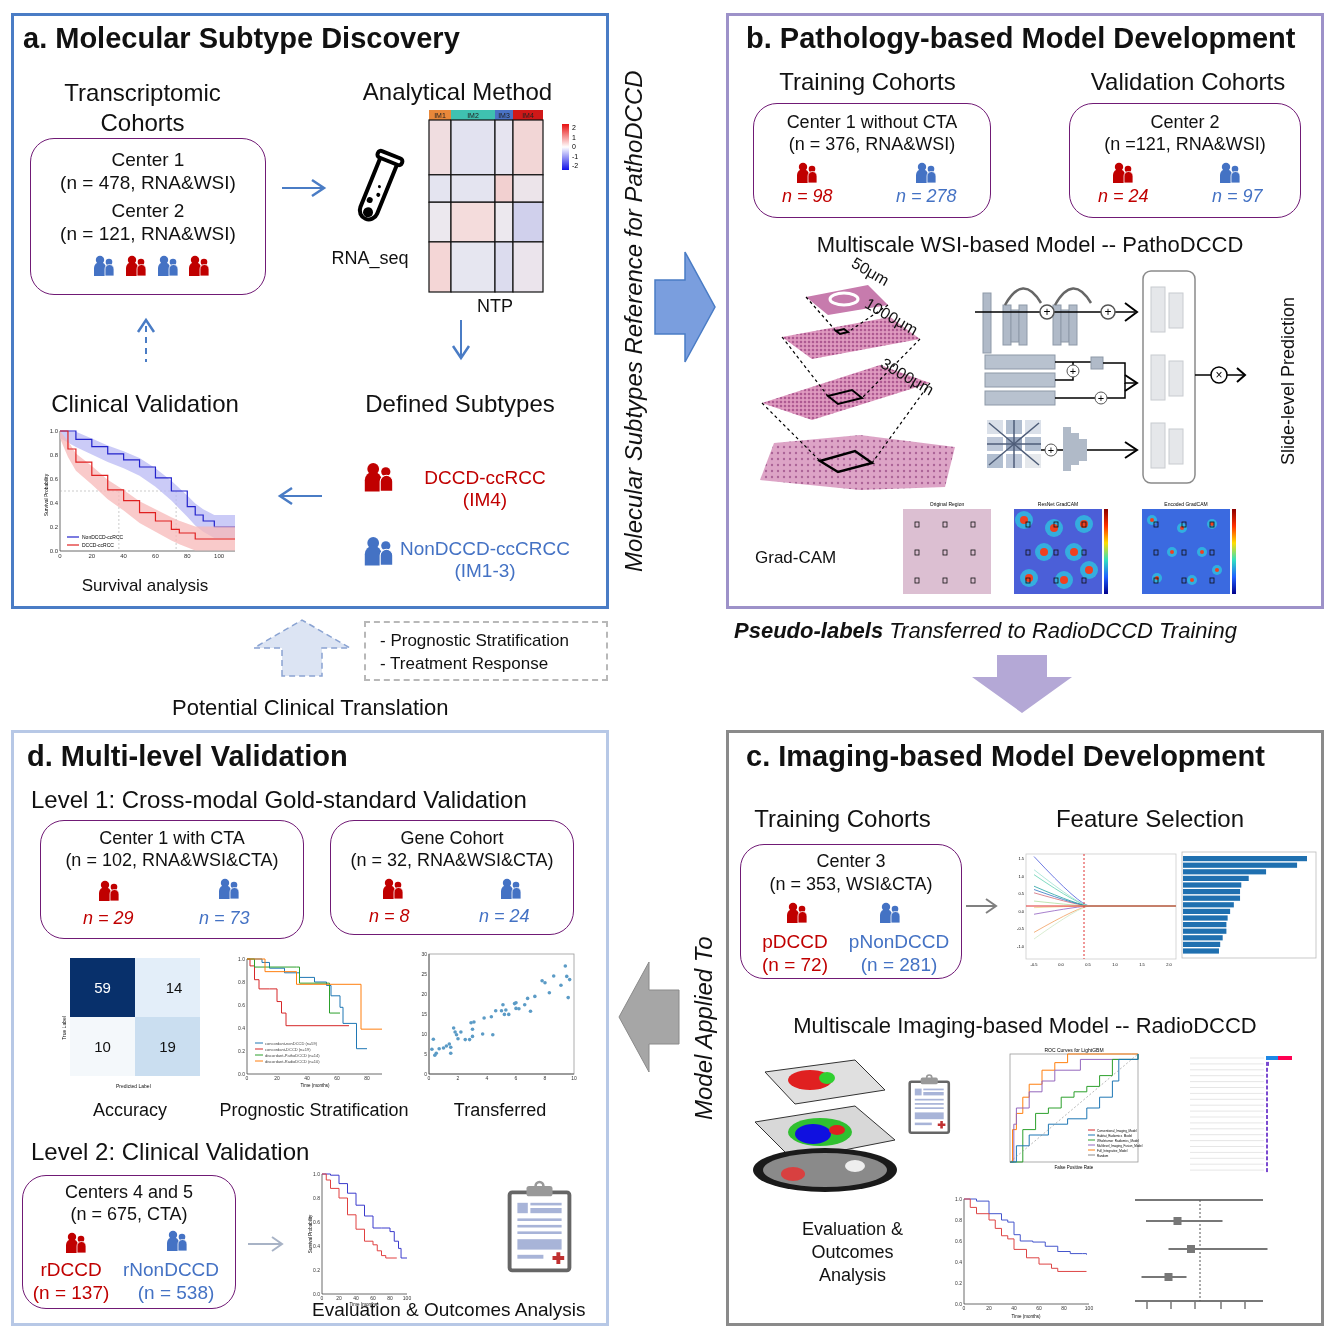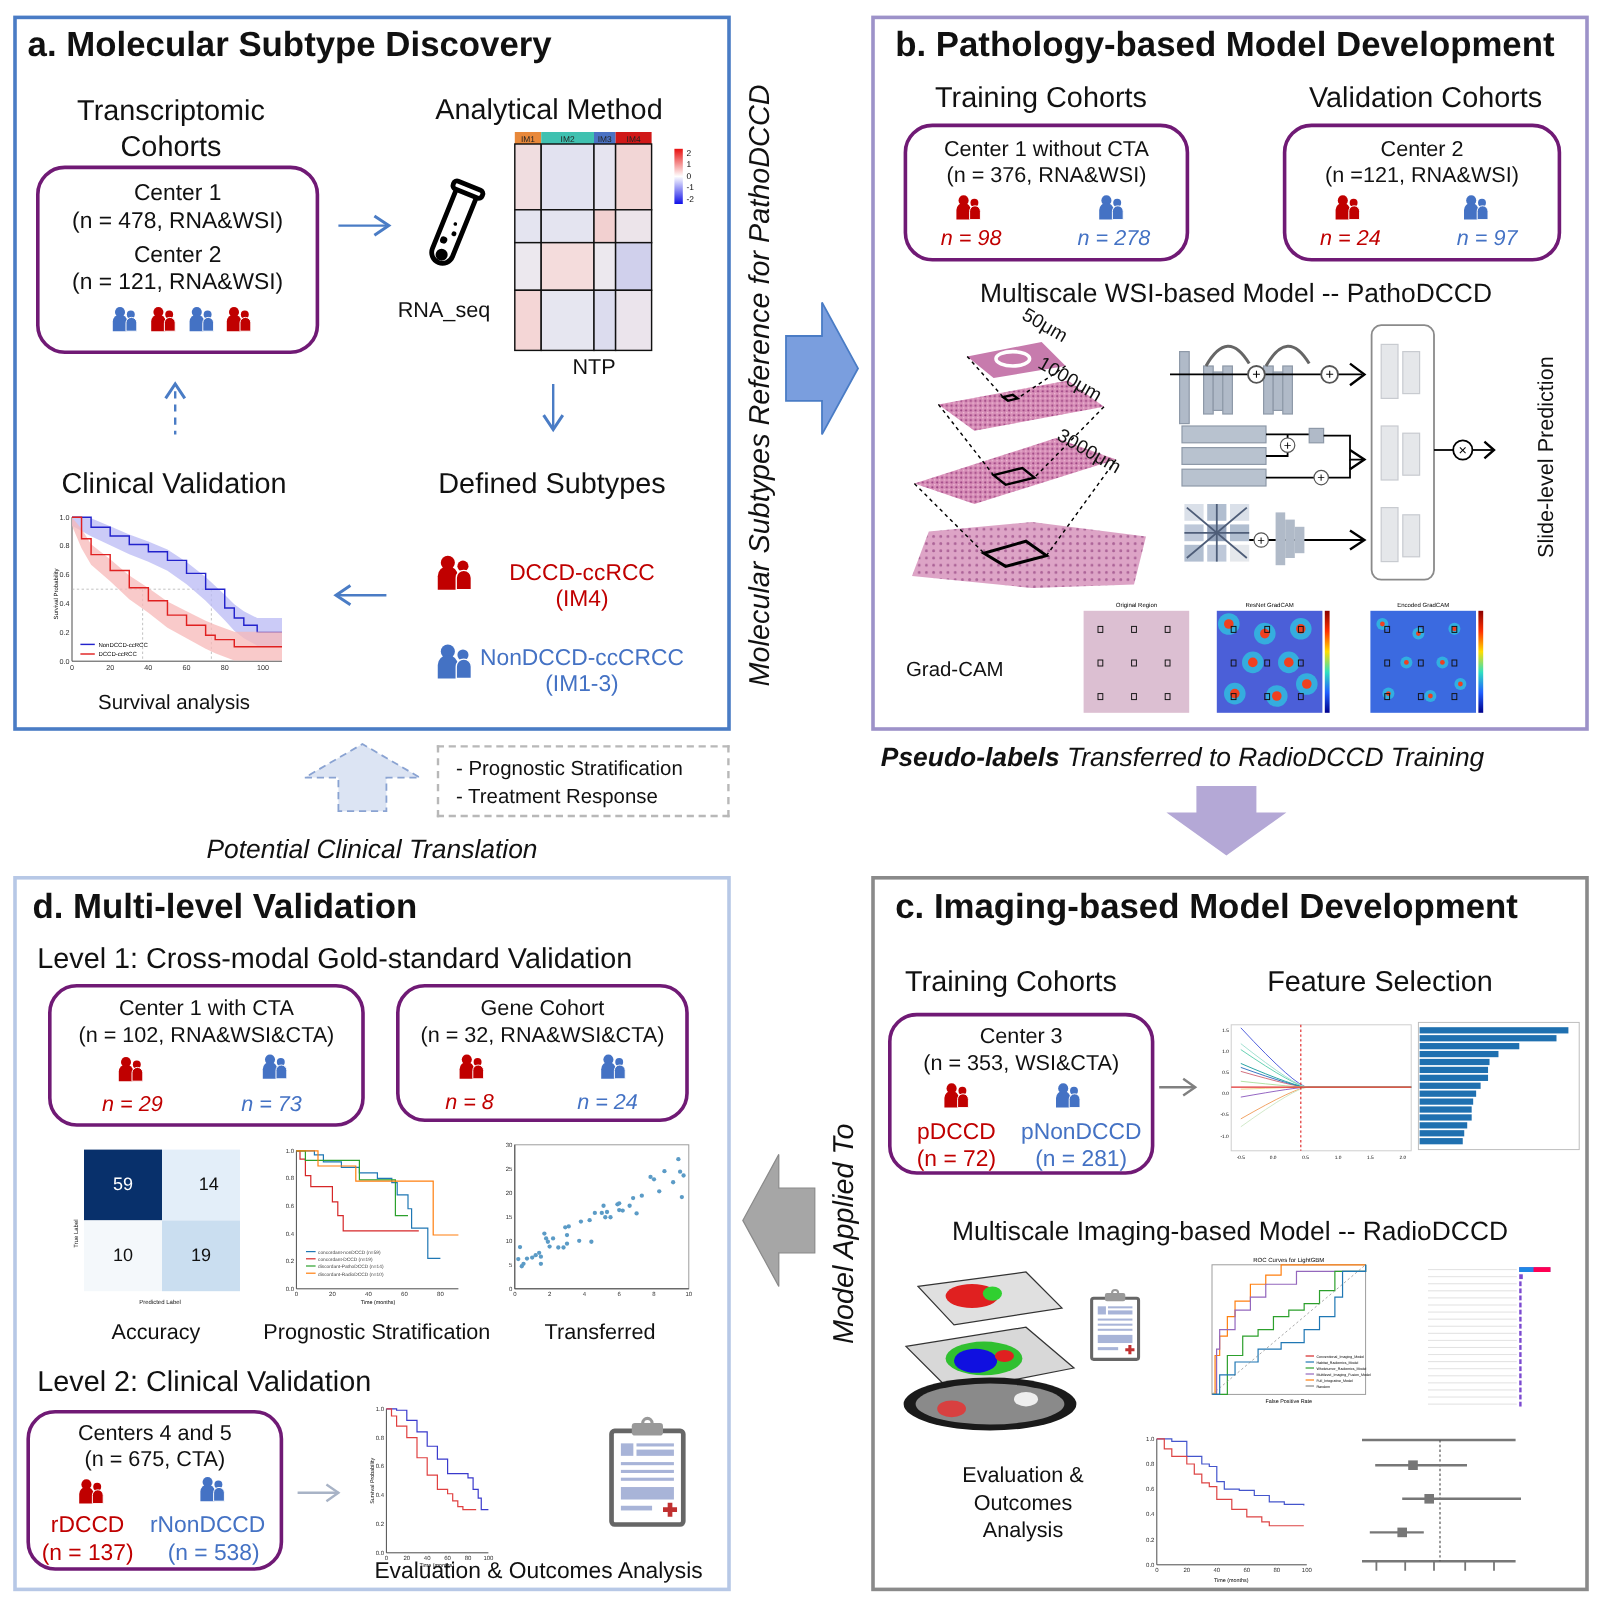--- a/index.html
+++ b/index.html
@@ -5,21 +5,21 @@
   html,body{margin:0;padding:0;background:#fff;}
   body{width:1334px;height:1336px;position:relative;font-family:"Liberation Sans",sans-serif;color:#111;overflow:hidden;}
   .abs{position:absolute;}
   .panel{position:absolute;box-sizing:border-box;border:3px solid;}
   .pa{left:11px;top:13px;width:598px;height:596px;border-color:#4a7cc5;}
   .pb{left:726px;top:13px;width:598px;height:596px;border-color:#9d92c9;}
   .pc{left:726px;top:730px;width:598px;height:596px;border-color:#8a8a8a;}
   .pd{left:11px;top:730px;width:598px;height:596px;border-color:#b7c8e6;}
   .ptitle{position:absolute;font-weight:bold;font-size:29px;white-space:nowrap;}
   .h2{position:absolute;font-size:24px;white-space:nowrap;text-align:center;}
-  .cohort{position:absolute;box-sizing:border-box;border:3px solid #701a75;border-radius:24px;background:#fff;}
+  .cohort{position:absolute;box-sizing:border-box;border:1px solid #701a75;border-radius:24px;background:#fff;}
   .ctext{position:absolute;left:0;right:0;text-align:center;font-size:19px;white-space:nowrap;}
   .red{color:#c00000;}
   .blue{color:#4472c4;}
   .small{font-size:9px;}
   .lbl{position:absolute;font-size:20px;white-space:nowrap;text-align:center;}
   .vtext{position:absolute;white-space:nowrap;font-style:italic;font-size:24px;transform-origin:left top;}
   svg{position:absolute;overflow:visible;}
 </style>
 </head>
 <body>
@@ -395,21 +395,21 @@
     <polygon points="25,0 75,0 75,22 100,22 50,58 0,22 25,22" fill="#b4a8d6"></polygon>
   </svg>
 
 <svg style="left:250px;top:618px;" width="110" height="60">
     <polygon points="32,58 32,30 4,30 52,2 100,30 72,30 72,58" fill="#dce4f3" stroke="#8aa3d2" stroke-width="1.5" stroke-dasharray="6,4"></polygon>
   </svg>
 <div class="abs" style="left:364px;top:621px;width:244px;height:60px;box-sizing:border-box;border:2px dashed #b8b8b8;">
   <div class="abs" style="left:14px;top:8px;font-size:17px;white-space:nowrap;">- Prognostic Stratification</div>
   <div class="abs" style="left:14px;top:31px;font-size:17px;white-space:nowrap;">- Treatment Response</div>
 </div>
-<div class="abs" style="left:172px;top:695px;font-size:22px;font-style:italic;white-space:nowrap;">Potential Clinical Translation</div>
+<div class="abs" style="left:172px;top:695px;font-size:22px;white-space:nowrap;">Potential Clinical Translation</div>
 
 <div class="panel pd"></div>
 <div class="ptitle" style="left:27px;top:740px;">d. Multi-level Validation</div>
 <div class="abs" style="left:31px;top:786px;font-size:24px;white-space:nowrap;">Level 1: Cross-modal Gold-standard Validation</div>
 
 <div class="cohort" style="left:40px;top:820px;width:264px;height:119px;">
   <div class="ctext" style="top:7px;font-size:18px;">Center 1 with CTA</div>
   <div class="ctext" style="top:29px;font-size:18px;">(n = 102, RNA&amp;WSI&amp;CTA)</div>
   <div class="abs red" style="left:42px;top:87px;font-size:18px;font-style:italic;">n = 29</div>
   <div class="abs blue" style="left:158px;top:87px;font-size:18px;font-style:italic;">n = 73</div>

